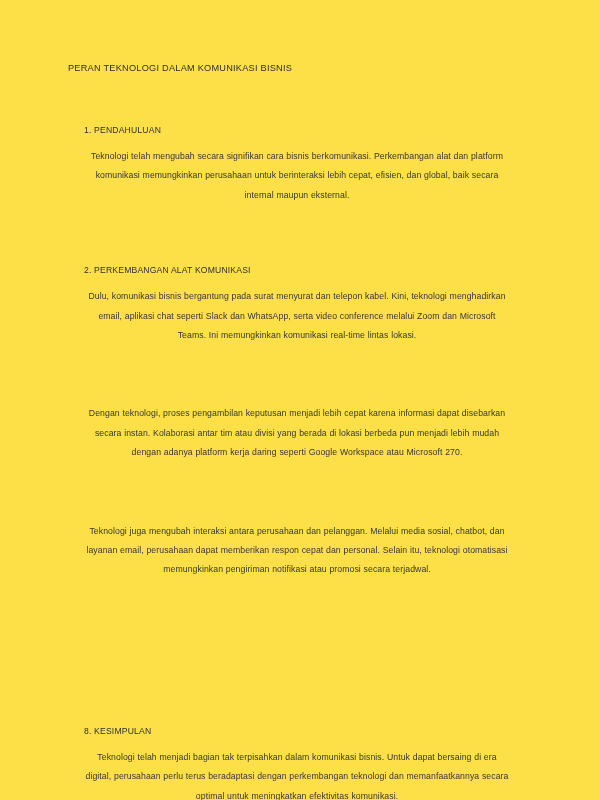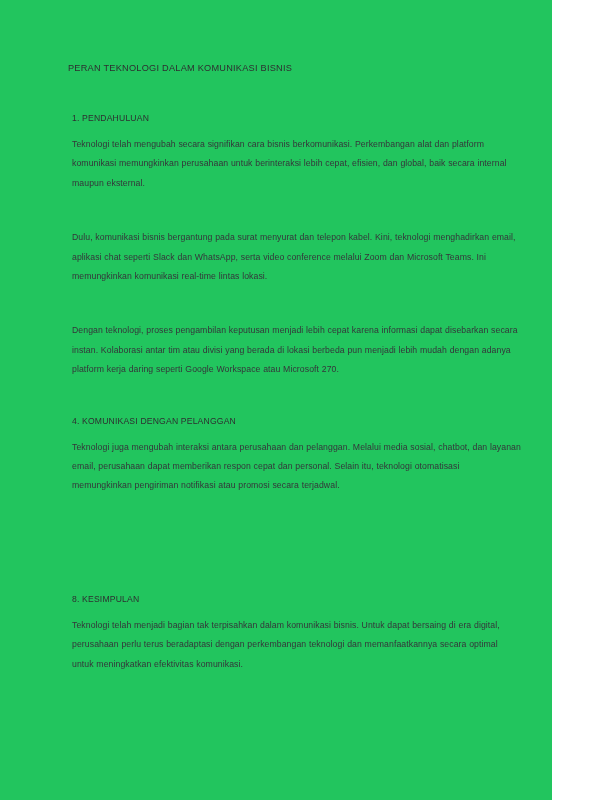--- a/index.html
+++ b/index.html
@@ -10,24 +10,24 @@
   body {
     width: 600px;
     height: 800px;
     background: #ffffff;
     font-family: "Liberation Sans", sans-serif;
     -webkit-font-smoothing: antialiased;
   }
 
   .page {
     position: relative;
-    width: 552px;
+    width: 600px;
     height: 800px;
     box-sizing: border-box;
-    background: #22c55e;
+    background: #fde047;
     overflow: hidden;
   }
 
   .doc-body {
     position: absolute;
     left: 68px;
     top: 62px;
     width: 458px;
   }
 
@@ -35,21 +35,21 @@
     font-size: 9.2px;
     line-height: 13px;
     letter-spacing: 0.24px;
     color: #2e2e30;
     margin: 0;
     font-weight: 400;
     white-space: nowrap;
   }
 
   .section {
-    margin: 4px;
+    margin: 16px;
   }
 
   .section-gap {
     height: 27px;
   }
 
   .section-heading {
     font-size: 8.6px;
     line-height: 13px;
     letter-spacing: 0.18px;
@@ -58,21 +58,21 @@
     font-weight: 400;
   }
 
   .section-paragraph {
     font-size: 8.7px;
     line-height: 19.4px;
     letter-spacing: 0.08px;
     color: #35353a;
     margin: 0;
     font-weight: 400;
-    text-align: left;
+    text-align: center;
     word-spacing: 0.2px;
   }
 
   
   .title-gap {
     height: 33px;
   }
 </style>
 </head>
 <body>
@@ -85,33 +85,33 @@
     <div class="title-gap"></div>
 
     <div class="section">
       <div class="section-heading">1. PENDAHULUAN</div>
       <p class="section-paragraph">Teknologi telah mengubah secara signifikan cara bisnis berkomunikasi. Perkembangan alat dan platform komunikasi memungkinkan perusahaan untuk berinteraksi lebih cepat, efisien, dan global, baik secara internal maupun eksternal.</p>
     </div>
 
     <div class="section-gap"></div>
 
     <div class="section">
+      <div class="section-heading">2. PERKEMBANGAN ALAT KOMUNIKASI</div>
       <p class="section-paragraph">Dulu, komunikasi bisnis bergantung pada surat menyurat dan telepon kabel. Kini, teknologi menghadirkan email, aplikasi chat seperti Slack dan WhatsApp, serta video conference melalui Zoom dan Microsoft Teams. Ini memungkinkan komunikasi real-time lintas lokasi.</p>
     </div>
 
     <div class="section-gap"></div>
 
     <div class="section">
       <p class="section-paragraph">Dengan teknologi, proses pengambilan keputusan menjadi lebih cepat karena informasi dapat disebarkan secara instan. Kolaborasi antar tim atau divisi yang berada di lokasi berbeda pun menjadi lebih mudah dengan adanya platform kerja daring seperti Google Workspace atau Microsoft 270.</p>
     </div>
 
     <div class="section-gap"></div>
 
     <div class="section">
-      <div class="section-heading">4. KOMUNIKASI DENGAN PELANGGAN</div>
       <p class="section-paragraph">Teknologi juga mengubah interaksi antara perusahaan dan pelanggan. Melalui media sosial, chatbot, dan layanan email, perusahaan dapat memberikan respon cepat dan personal. Selain itu, teknologi otomatisasi memungkinkan pengiriman notifikasi atau promosi secara terjadwal.</p>
     </div>
 
     <div class="section-gap"></div>
 
     <div class="section">
     </div>
 
     <div class="section-gap"></div>
 

